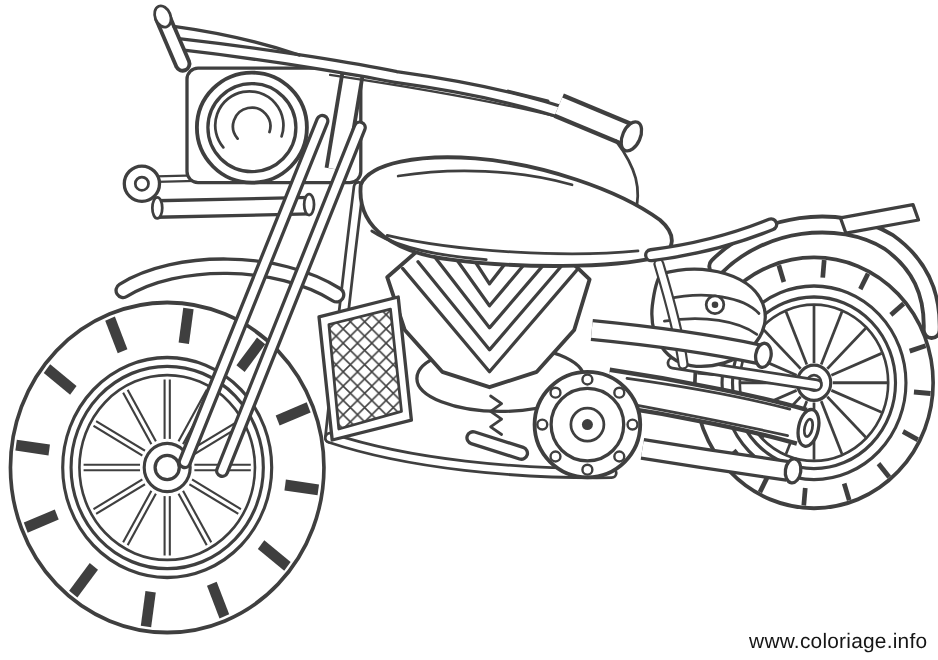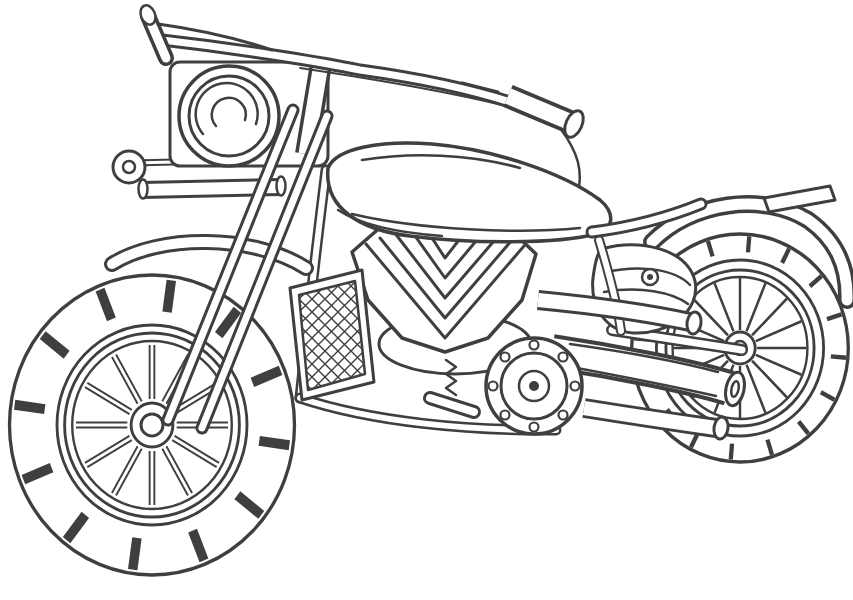--- a/index.html
+++ b/index.html
@@ -271,13 +271,14 @@
       <path d="M352,214 C420,230 520,234 580,228" stroke-width="2.5"></path>
       <path d="M362,160 C412,152 470,154 520,168" stroke-width="2.5"></path>
       <path d="M338,210 C362,226 402,233 442,236" stroke-width="2.5"></path>
     </g>
     <g>
       <path d="M592,232 C640,226 674,215 701,204" stroke-width="13"></path>
       <path d="M592,232 C640,226 674,215 701,204" stroke="#ffffff" stroke-width="7"></path>
     </g>
   </svg>
 
+  <div class="watermark">www.coloriage.info</div>
 </div>
 
 </body></html>

